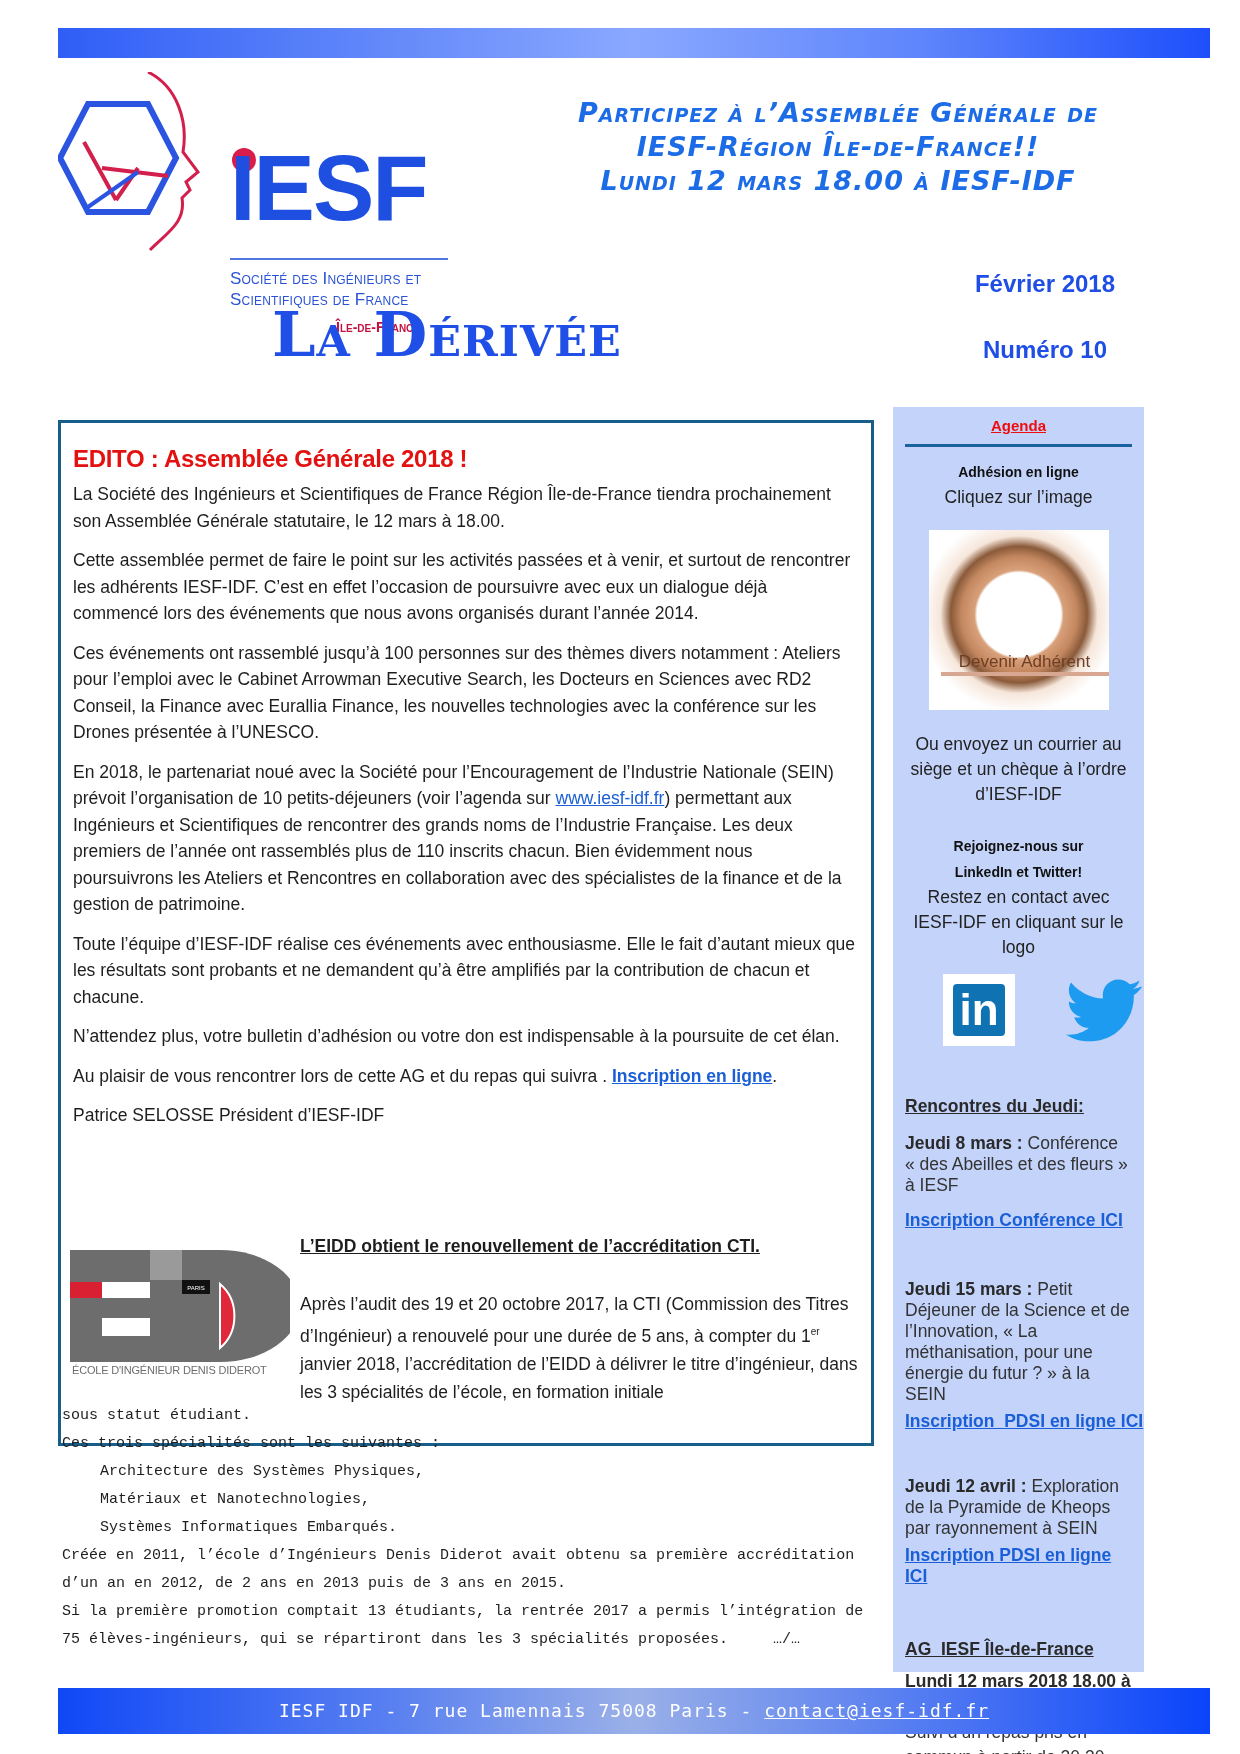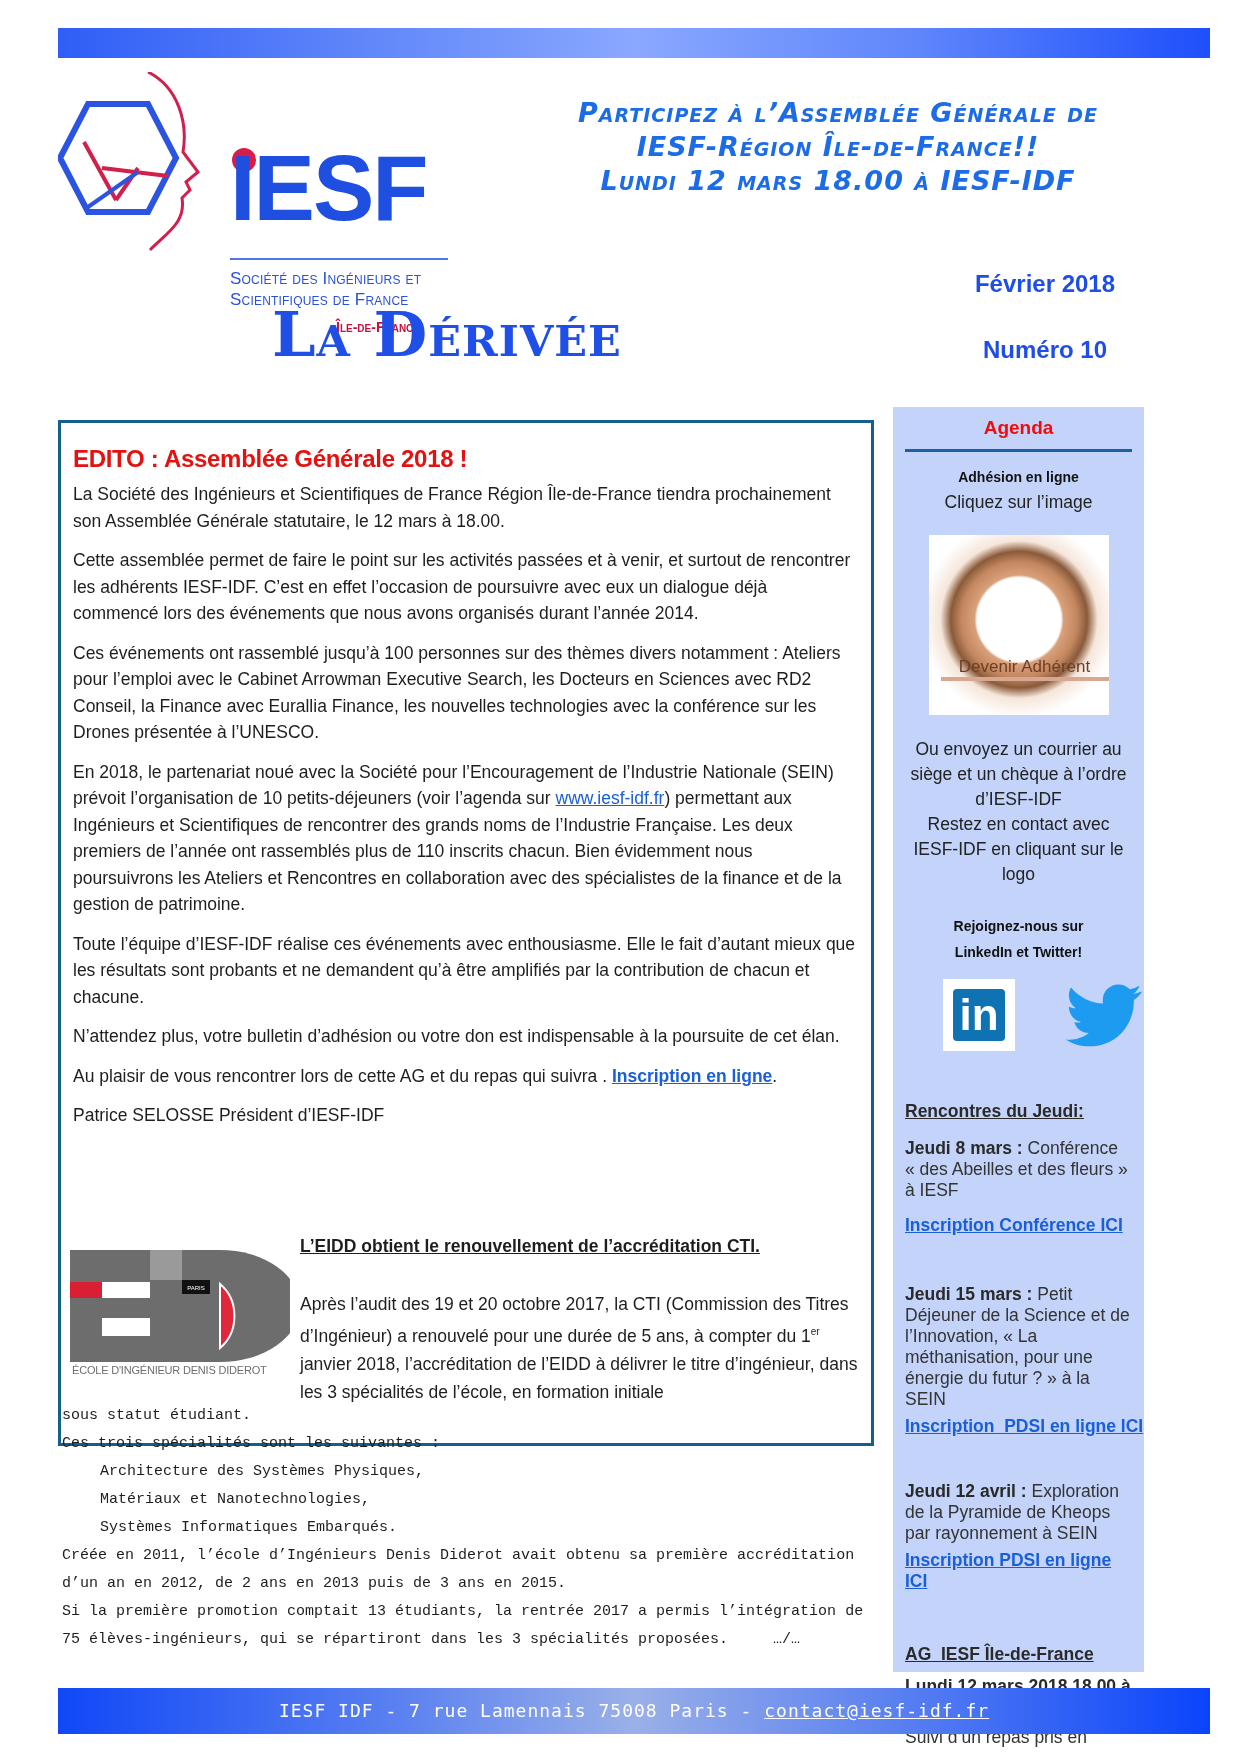--- a/index.html
+++ b/index.html
@@ -62,21 +62,21 @@
   .eidd-intro { position: absolute; left: 300px; top: 1290px; width: 570px; font-size: 17.5px; line-height: 28px; }
   .eidd-body { position: absolute; left: 62px; top: 1402px; width: 810px; font-size: 15px; line-height: 28px; font-family: Liberation Mono, monospace; }
   .eidd-body .indent { padding-left: 38px; }
   sup { font-size: 10px; }
 
   
   .sidebar {
     position: absolute; left: 893px; top: 407px; width: 251px; height: 1265px; background: #c3d3f9;
     padding: 10px 12px 0 12px;
   }
-  .agenda-title { text-align: center; font-size: 19px; font-weight: bold; color: #f00c0c; }
+  .agenda-title { text-align: center; font-size: 15px; font-weight: bold; color: #f00c0c; text-decoration: underline; }
   .agenda-rule { height: 3px; background: #1a62a0; margin: 10px 0 12px 0; }
   .center { text-align: center; }
   .sb-head { font-size: 14px; font-weight: bold; color: #111; line-height: 26px; }
   .sb-text { font-size: 17.5px; color: #222; line-height: 25px; }
   .hands-img {
     display: block; margin: 20px auto 0 auto; width: 180px; height: 180px; position: relative; overflow: hidden;
     background: radial-gradient(circle at 50% 47%, #ffffff 32%, #d8a07a 34%, #c48860 44%, #8a5a3a 52%, #f6e6da 60%, #ffffff 75%);
   }
   .hands-label {
     position: absolute; left: 12px; right: 0; top: 122px; font-size: 17px; color: #6e3e24;
@@ -163,25 +163,25 @@
 
 <div class="sidebar">
   <div class="agenda-title">Agenda</div>
   <div class="agenda-rule"></div>
   <div class="center sb-head">Adhésion en ligne</div>
   <div class="center sb-text">Cliquez sur l’image</div>
   <div class="hands-img">
     <div class="hands-label">Devenir Adhérent</div>
   </div>
   <div class="center sb-text" style="margin-top: 22px;">Ou envoyez un courrier au siège et un chèque à l’ordre d’IESF-IDF</div>
-  <div class="center sb-text">Restez en contact avec IESF-IDF en cliquant sur le logo</div>
   <div class="center sb-head" style="margin-top: 26px;">
     <div>Rejoignez-nous sur</div>
     <div>LinkedIn et Twitter!</div>
   </div>
+  <div class="center sb-text">Restez en contact avec IESF-IDF en cliquant sur le logo</div>
   <div class="social">
     <div class="linkedin-icon">
         <div>in</div>
       </div>
     <svg class="twitter-icon" viewBox="0 0 24 24">
       <path fill="#1d9bf0" d="M23.6 4.6c-.9.4-1.8.6-2.8.8 1-.6 1.8-1.6 2.1-2.7-.9.6-2 1-3.1 1.2-.9-1-2.2-1.5-3.6-1.5-2.7 0-4.9 2.2-4.9 4.9 0 .4 0 .8.1 1.1C7.4 8.2 3.7 6.3 1.3 3.3.8 4 .6 4.9.6 5.8c0 1.7.9 3.2 2.2 4.1-.8 0-1.6-.2-2.2-.6v.1c0 2.4 1.7 4.4 3.9 4.8-.4.1-.8.2-1.3.2-.3 0-.6 0-.9-.1.6 2 2.4 3.4 4.6 3.4-1.7 1.3-3.8 2.1-6.1 2.1-.4 0-.8 0-1.2-.1 2.2 1.4 4.8 2.2 7.5 2.2 9.1 0 14-7.5 14-14v-.6c1-.7 1.8-1.6 2.5-2.5z"></path>
     </svg>
   </div>
 
   <div class="sb-section" style="margin-top: 44px;">Rencontres du Jeudi:</div>

